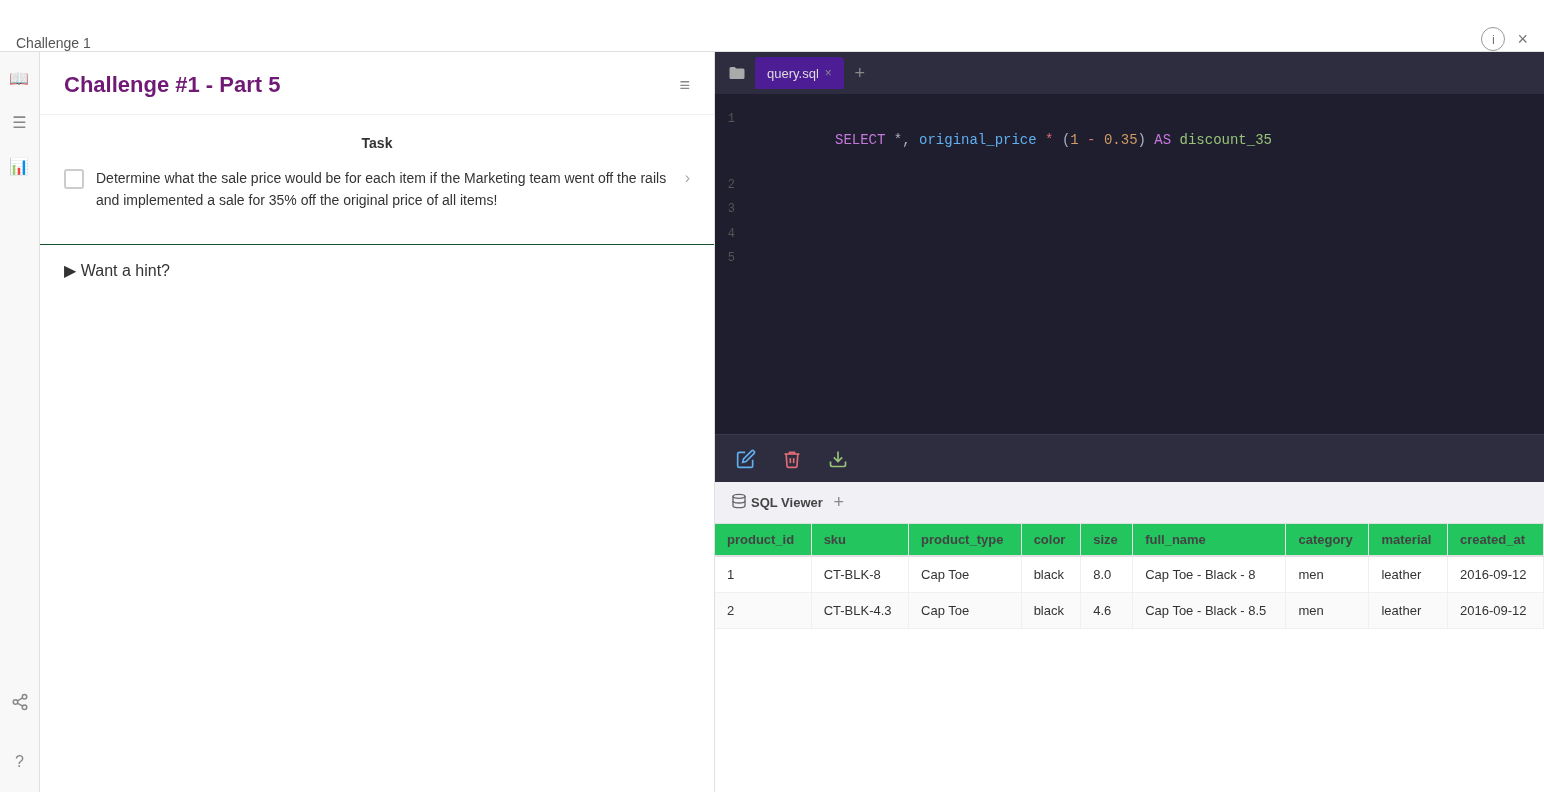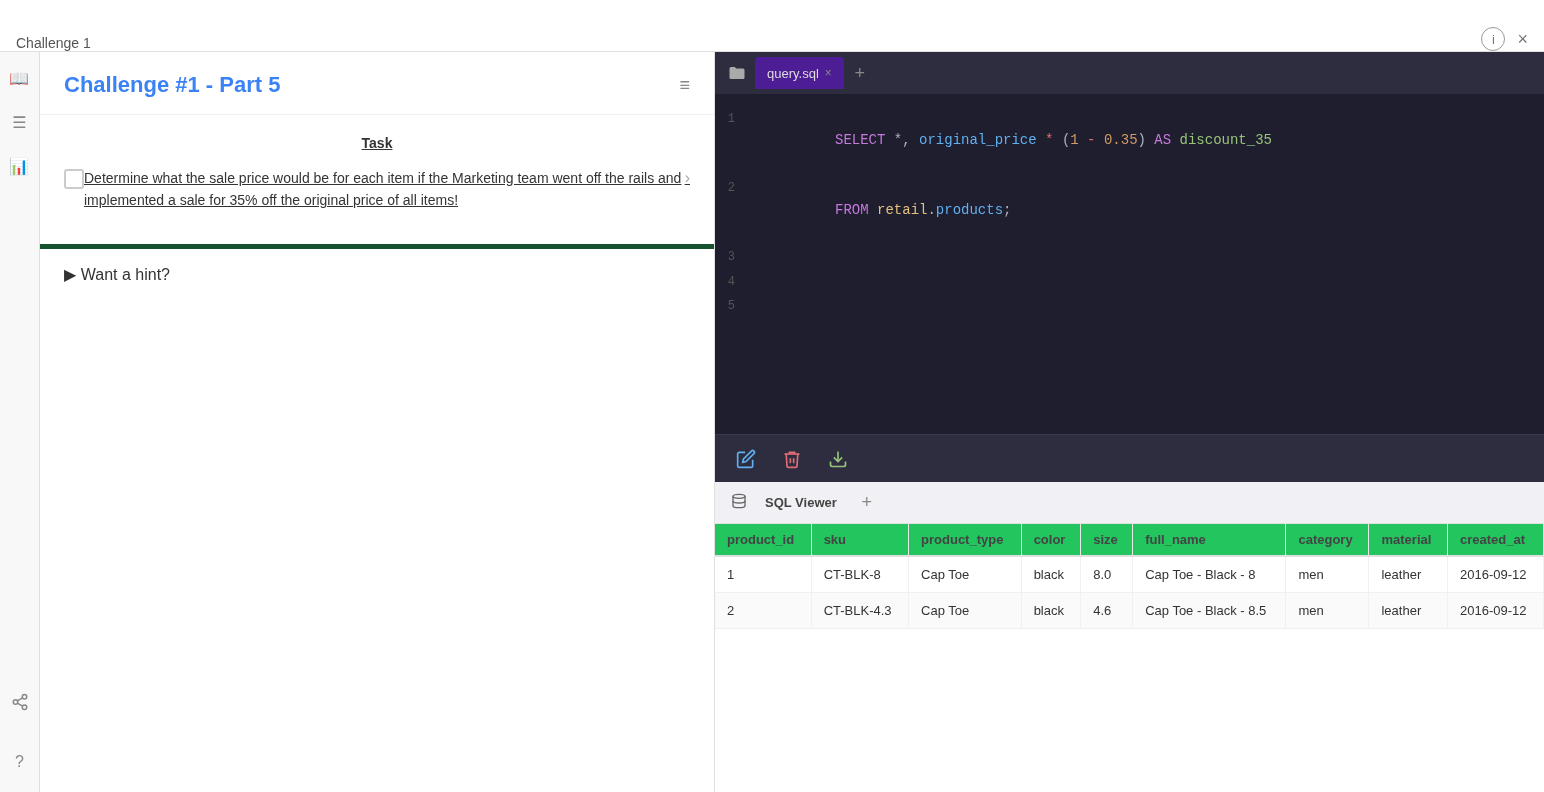--- a/index.html
+++ b/index.html
@@ -94,44 +94,44 @@
     
     .challenge-header {
       display: flex;
       align-items: center;
       padding: 20px 24px 16px;
       border-bottom: 1px solid #f0f0f0;
     }
     .challenge-title {
       font-size: 22px;
       font-weight: 700;
-      color: #3b82f6;
+      color: #701a75;
       flex: 1;
     }
     .challenge-menu {
       color: #888;
       font-size: 18px;
       cursor: pointer;
     }
 
     
     .task-section {
       padding: 20px 24px;
-      border-bottom: 5px solid #14532d;
-      text-decoration: underline;
+      border-bottom: 1px solid #14532d;
     }
     .task-label {
       font-weight: 700;
       font-size: 14px;
       margin-bottom: 16px;
       text-align: center;
     }
     .task-item {
       display: flex;
       align-items: flex-start;
+      gap: 12px;
     }
     .task-checkbox {
       width: 20px;
       height: 20px;
       border: 2px solid #ccc;
       border-radius: 3px;
       flex-shrink: 0;
       margin-top: 2px;
       cursor: pointer;
       background: #fff;
@@ -300,21 +300,21 @@
       display: flex;
       flex-direction: column;
       height: 310px;
     }
     .sql-viewer-header {
       display: flex;
       align-items: center;
       padding: 8px 16px;
       background: #f0f0f5;
       border-bottom: 1px solid #e0e0e0;
-      gap: 18px;
+      gap: 4px;
       height: 42px;
     }
     .sql-viewer-title {
       font-size: 13px;
       font-weight: 600;
       color: #444;
     }
     .sql-viewer-add {
       width: 24px;
       height: 24px;
@@ -432,23 +432,20 @@
 
     <div class="code-editor">
       <div class="code-line">
         <span class="line-num">1</span>
         <span class="line-content">
           <span class="kw-select">SELECT</span><span> *, </span><span class="kw-col">original_price</span><span> </span><span class="kw-op">*</span><span> </span><span class="kw-paren">(</span><span class="kw-num">1</span><span> </span><span class="kw-op">-</span><span> </span><span class="kw-num">0.35</span><span class="kw-paren">)</span><span> </span><span class="kw-as">AS</span><span> </span><span class="kw-alias">discount_35</span>
         </span>
       </div>
       <div class="code-line">
         <span class="line-num">2</span>
-        <span class="line-content">
-          <span class="kw-from">FROM</span><span> </span><span class="kw-table">retail</span><span>.</span><span class="kw-col">products</span><span>;</span>
-        </span>
       </div>
       <div class="code-line">
         <span class="line-num">3</span>
         <span class="line-content"> </span>
       </div>
       <div class="code-line">
         <span class="line-num">4</span>
         <span class="line-content"> </span>
       </div>
       <div class="code-line">

